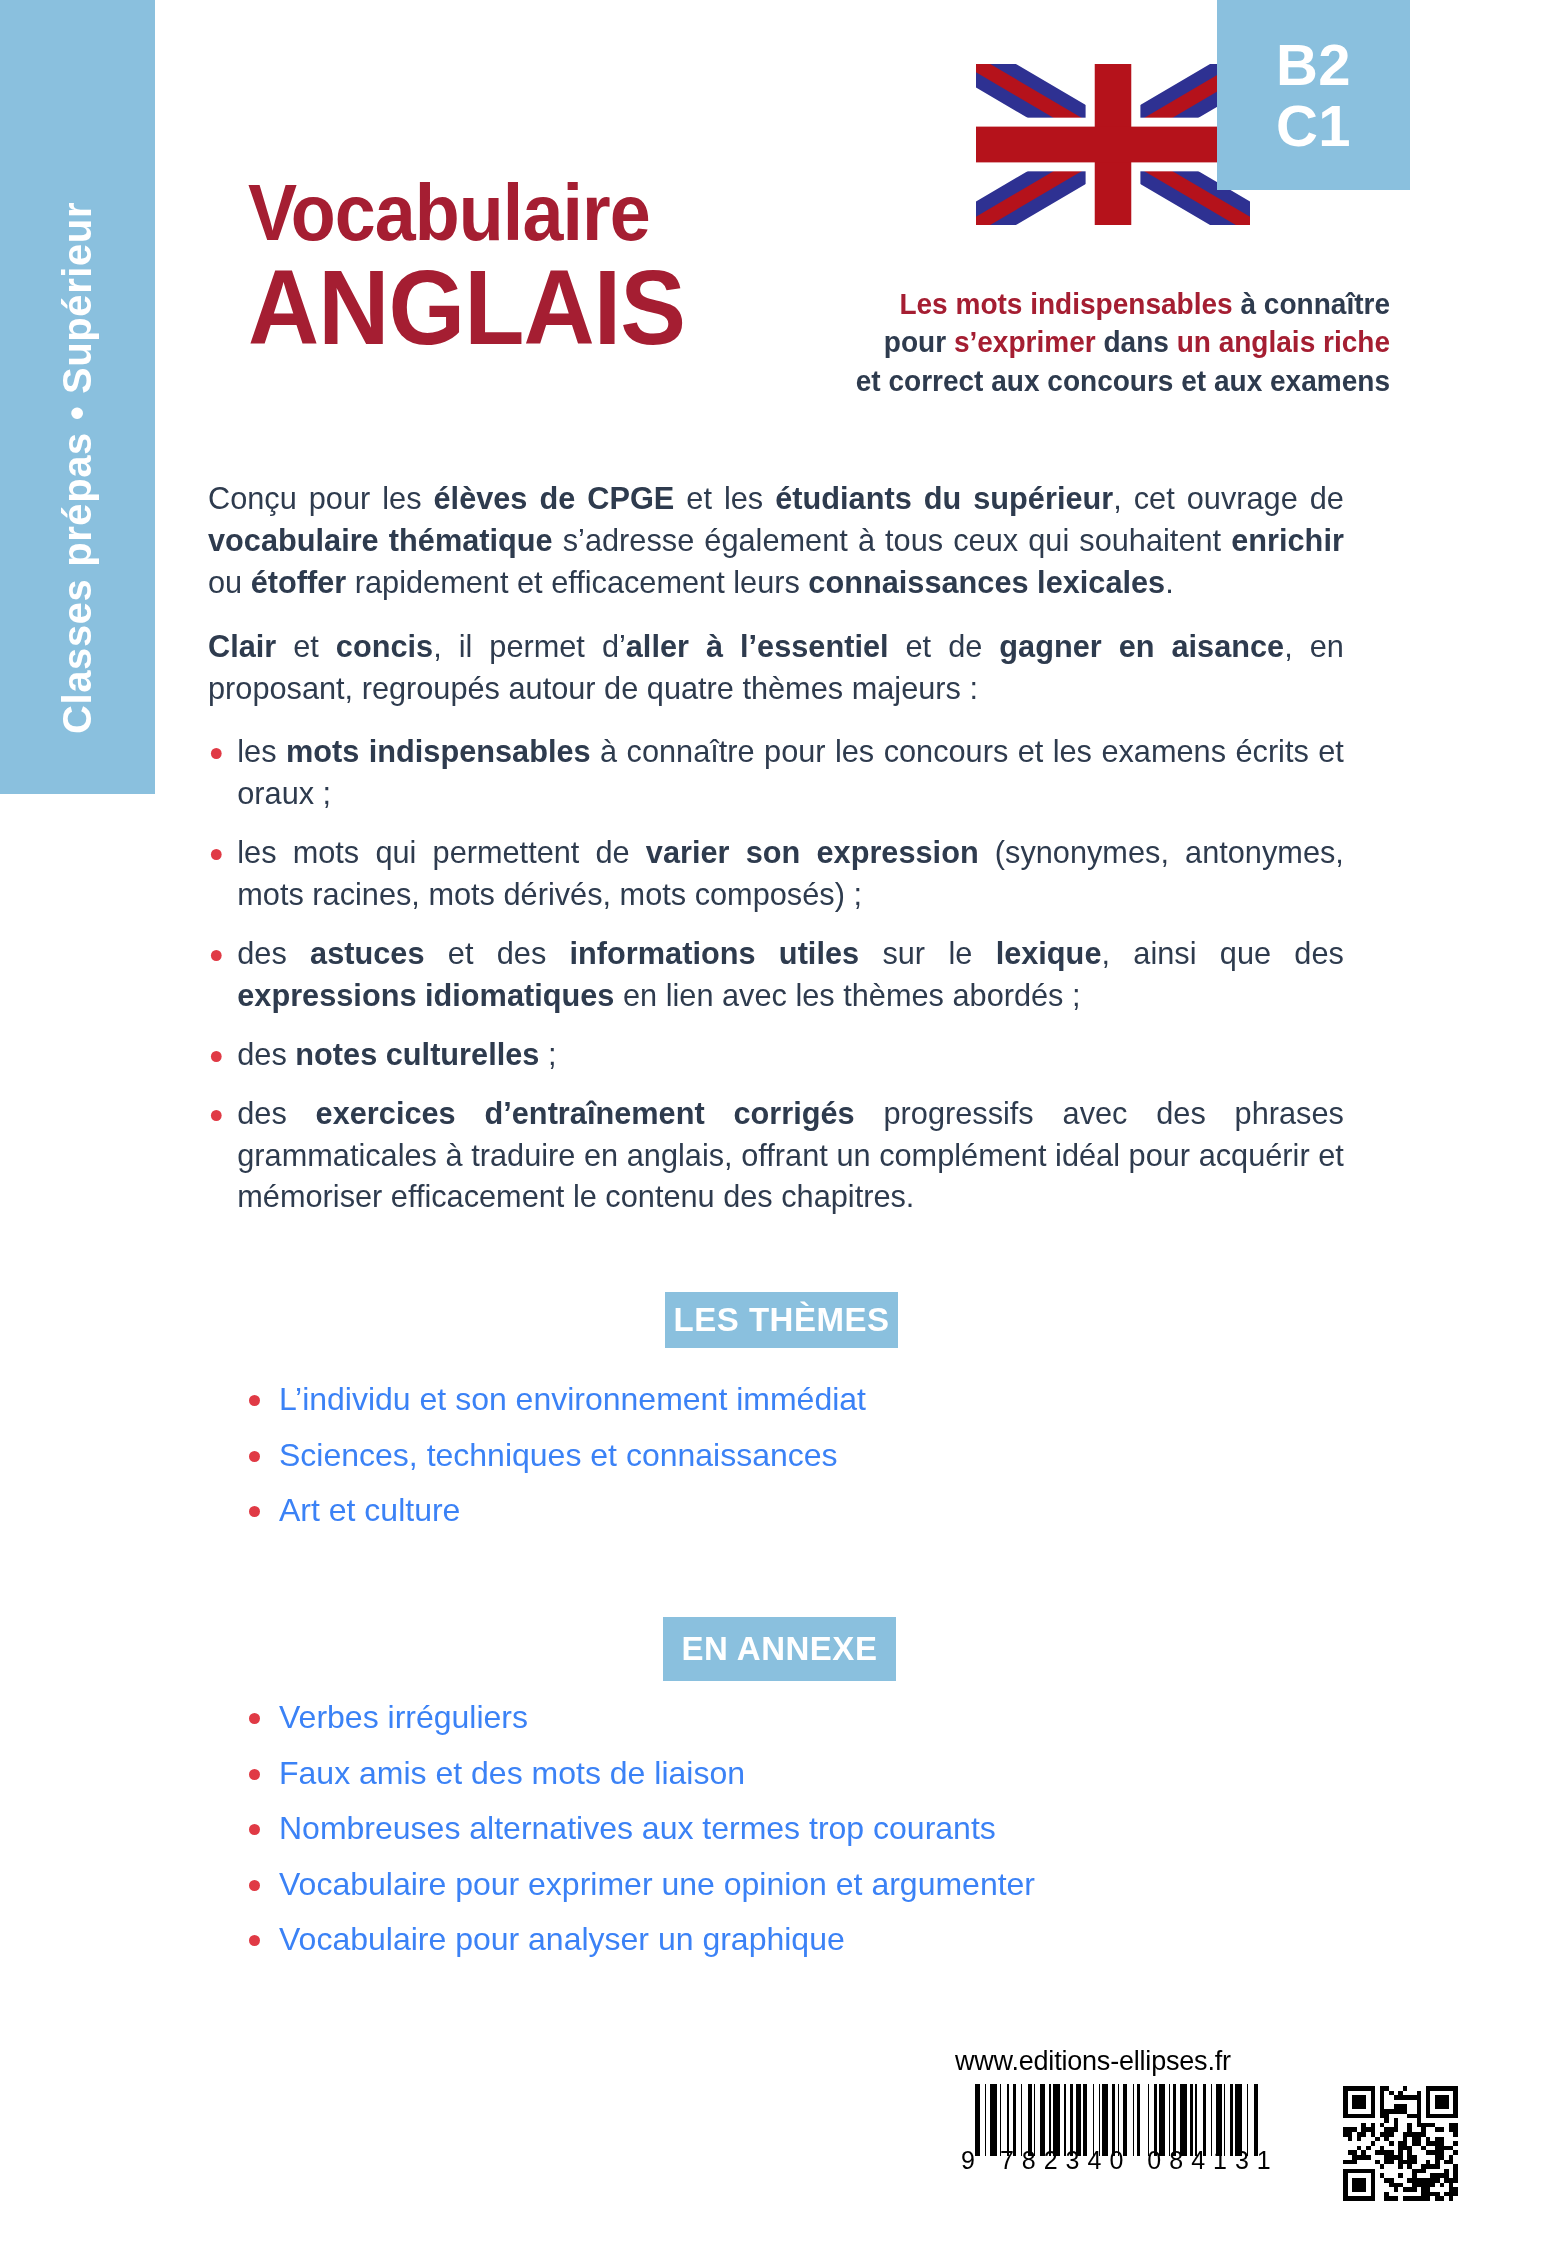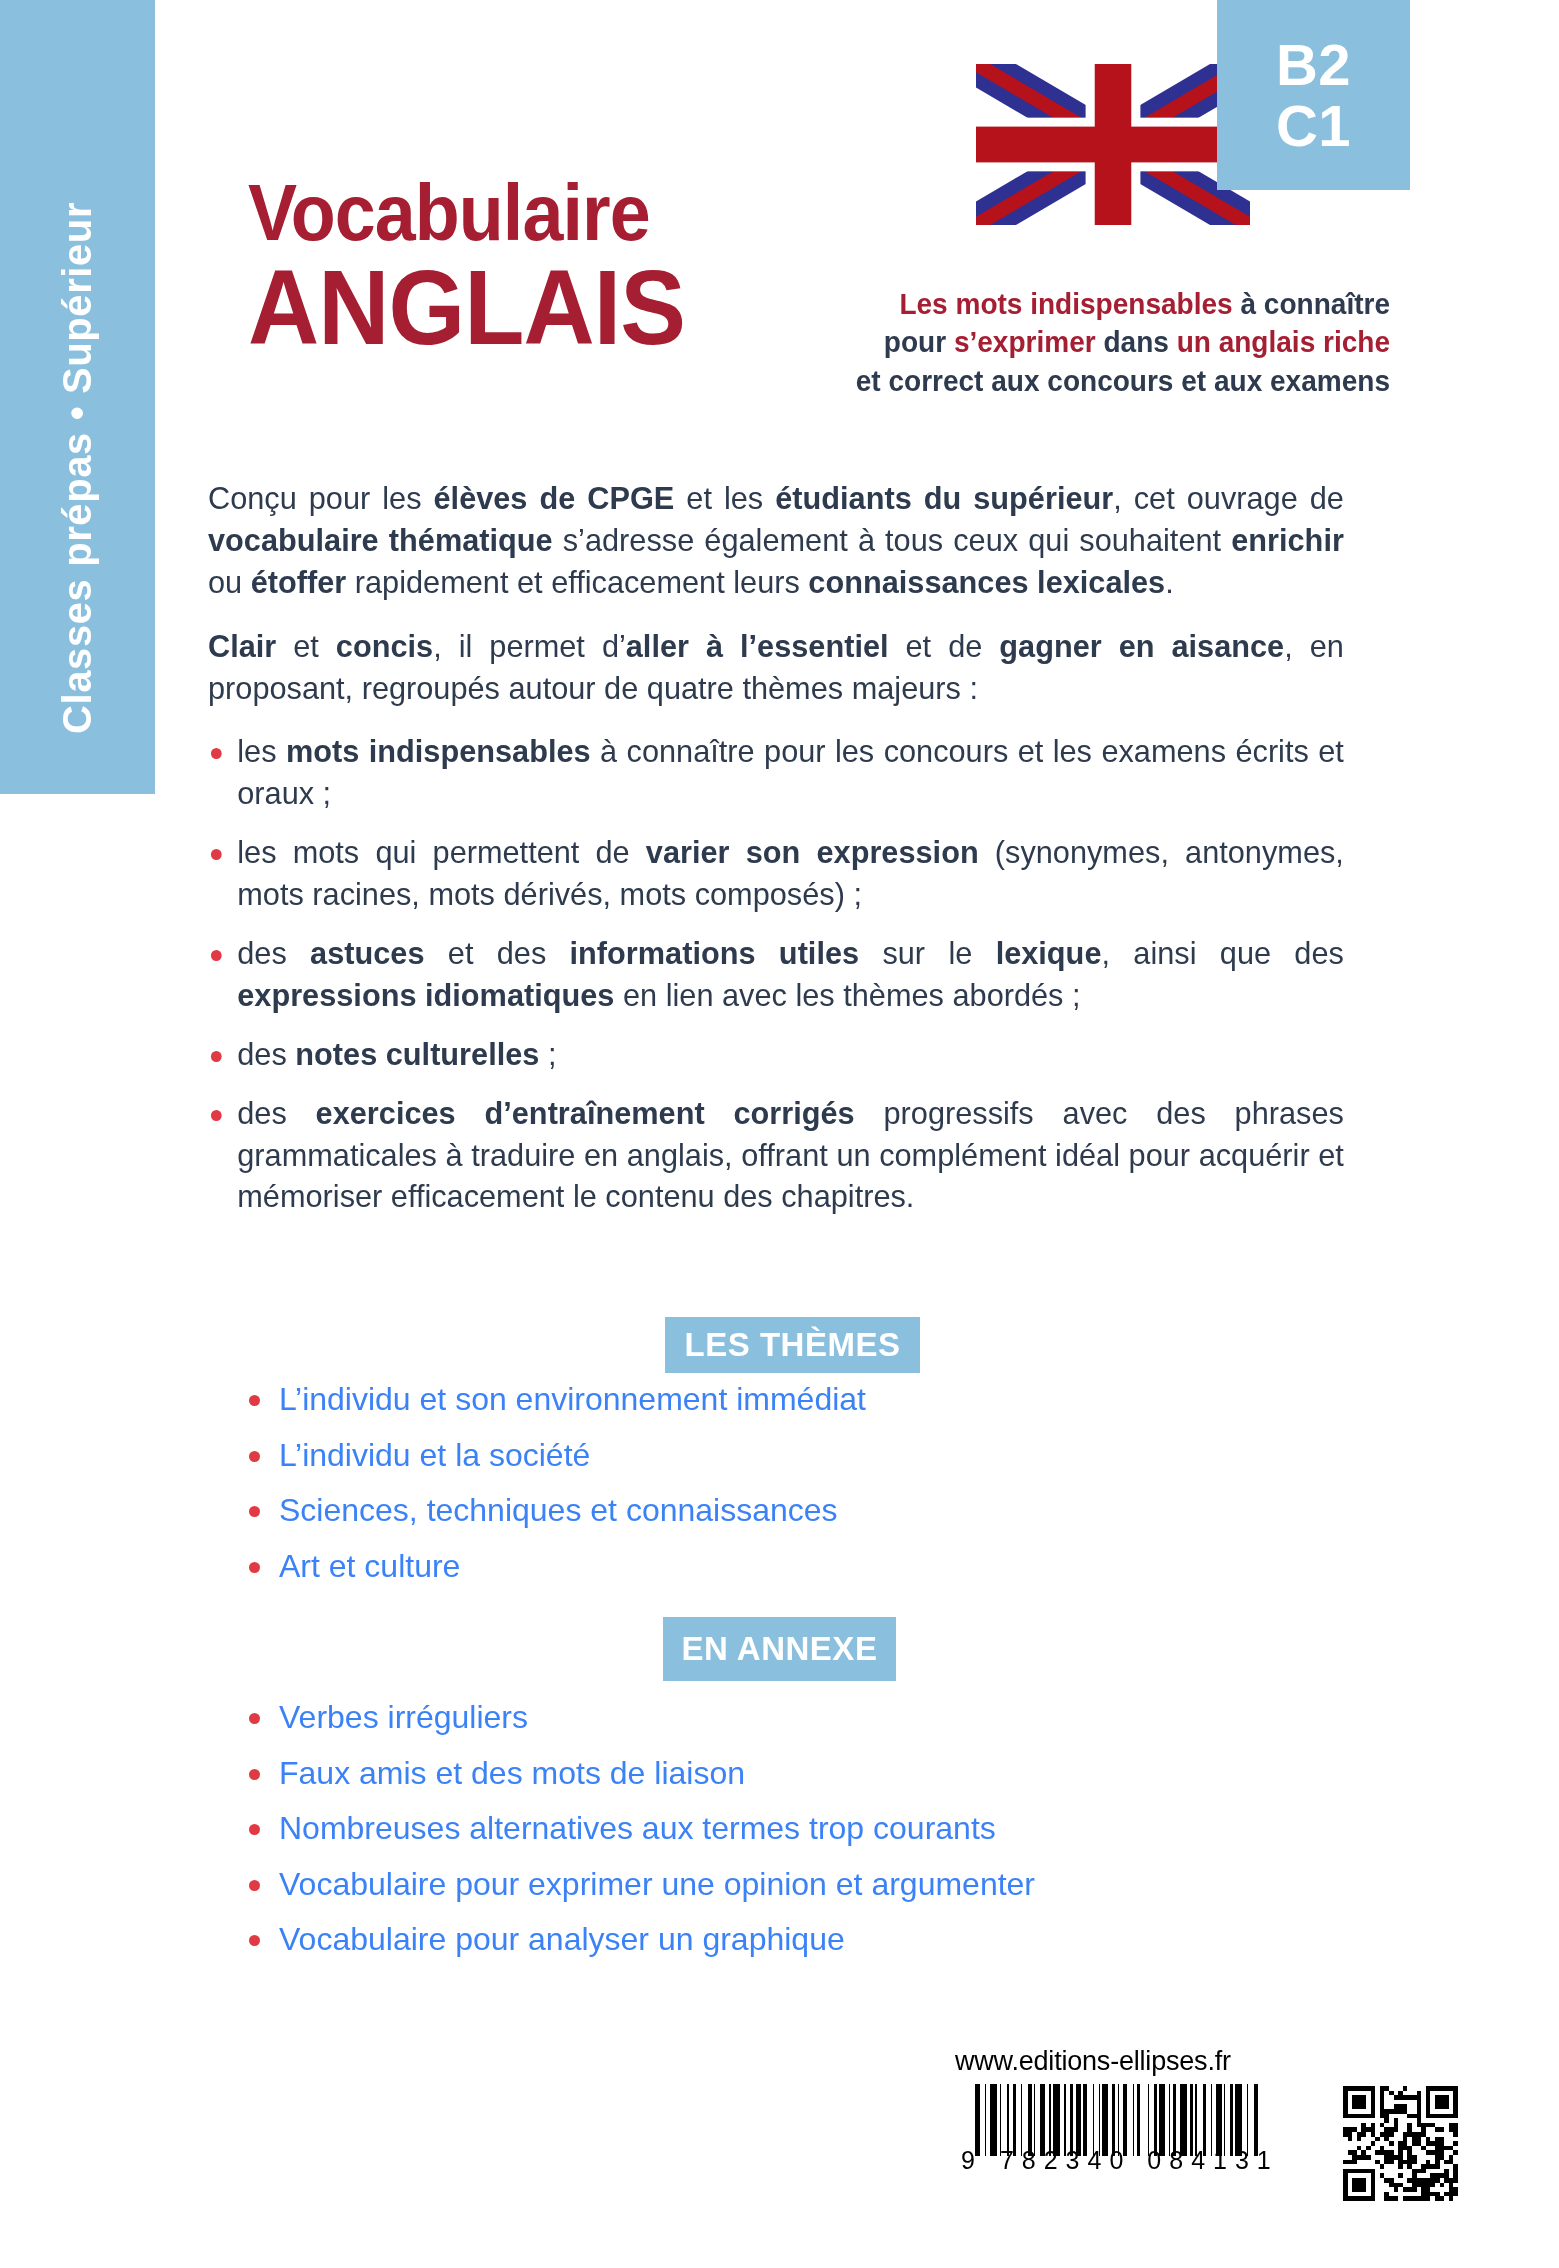--- a/index.html
+++ b/index.html
@@ -176,23 +176,22 @@
     font-weight: bold;
     letter-spacing: 0.5px;
     display: flex;
     align-items: center;
     justify-content: center;
     font-family: "Liberation Sans", sans-serif;
   }
   #themes-tag {
     left: 665px;
     top: 1292px;
-    width: 255px;
+    width: 233px;
     height: 56px;
-    margin-top: 25px;
   }
   #annexe-tag {
     left: 663px;
     top: 1617px;
     width: 233px;
     height: 64px;
   }
 
   
   .simple-list {
@@ -347,21 +346,20 @@
       <li><span>des </span><b>notes culturelles</b><span> ;</span></li>
 
       <li><span>des </span><b>exercices d’entraînement corrigés</b><span> progressifs avec des phrases grammaticales à traduire en anglais, offrant un complément idéal pour acquérir et mémoriser efficacement le contenu des chapitres.</span></li>
     </ul>
   </div>
 
   <div class="section-tag" id="themes-tag">LES THÈMES</div>
 
   <ul class="simple-list" id="themes-list">
     <li>L’individu et son environnement immédiat</li>
-    <li>L’individu et la société</li>
     <li>Sciences, techniques et connaissances</li>
     <li>Art et culture</li>
   </ul>
 
   <div class="section-tag" id="annexe-tag">EN ANNEXE</div>
 
   <ul class="simple-list" id="annexe-list">
     <li>Verbes irréguliers</li>
     <li>Faux amis et des mots de liaison</li>
     <li>Nombreuses alternatives aux termes trop courants</li>

